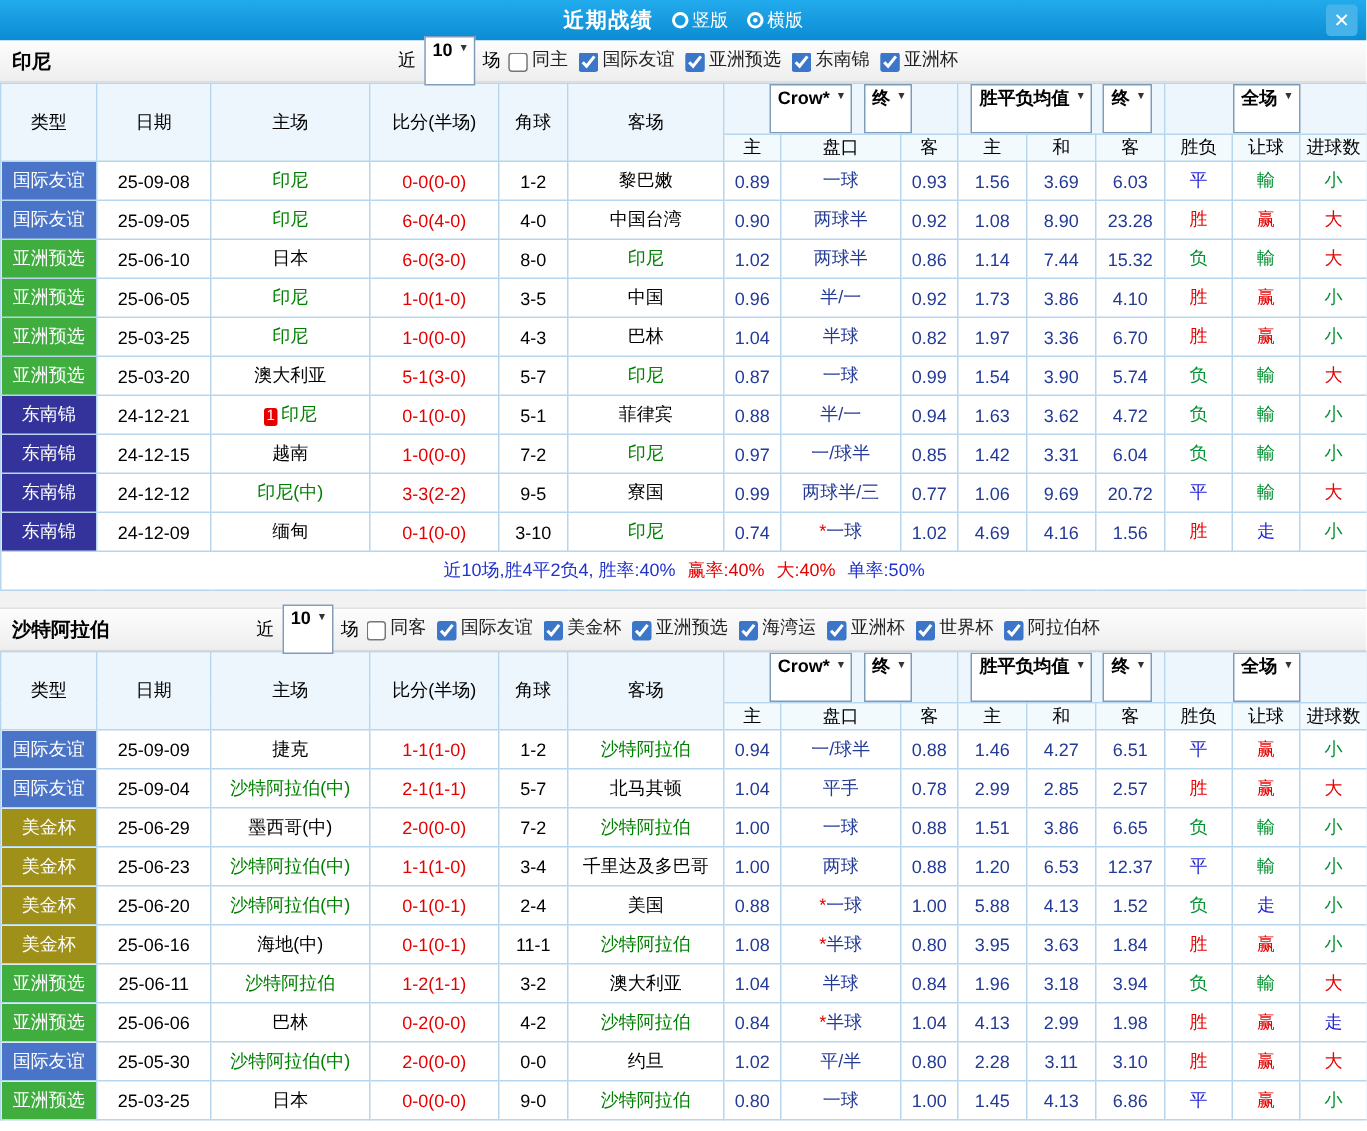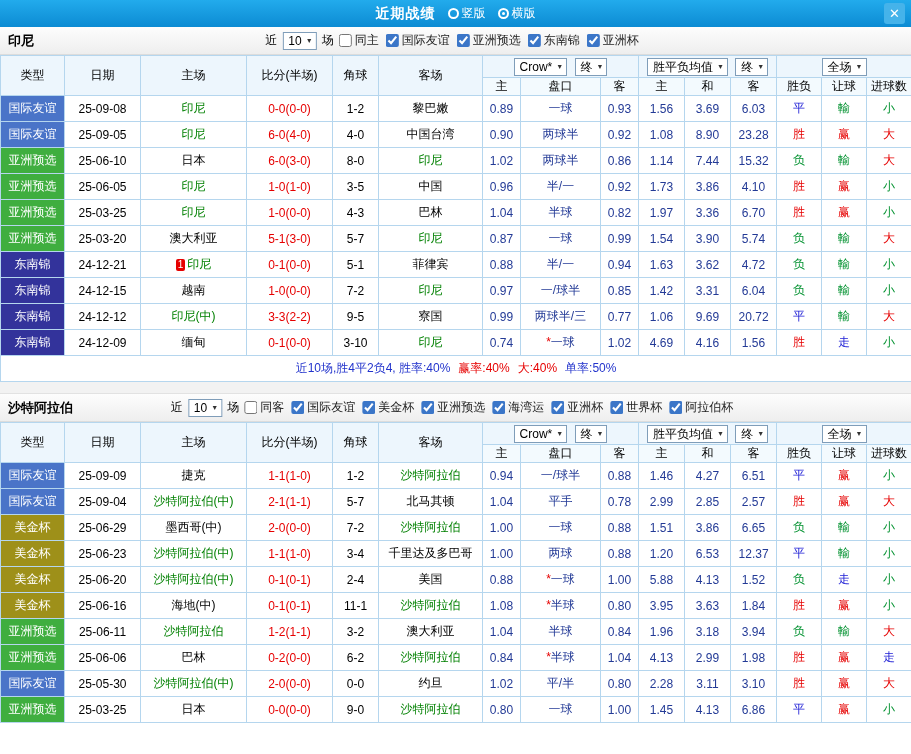--- a/index.html
+++ b/index.html
@@ -25,26 +25,26 @@
     text-align:center; line-height:21px; cursor:pointer;
   }
   
   .section-filter {
     height:28px; background:linear-gradient(#FDFDFD,#EEEEEE);
     border-bottom:1px solid #DCDCDC; display:flex; align-items:center;
     padding:0 8px; position:relative;
   }
   .team-name { font-weight:bold; font-size:13px; }
   .filter-controls { position:absolute; left:50%; transform:translateX(-50%); display:flex; align-items:center; gap:5px; white-space:nowrap; }
-  .filter-items label { display:inline-flex; align-items:center; margin-right:7px; color:#222; }
+  .filter-items label { display:inline-flex; align-items:flex-end; margin-right:7px; color:#222; }
   .filter-items input { width:13px; height:13px; margin:0 3px 0 0; accent-color:#3B76C8; }
   .dd {
     display:inline-flex; gap:4px;
-    border:1px solid #7F9DB9; background:#fff; padding:1px 3px 1px 5px;
-    font-size:12px; color:#000; line-height:14px; cursor:pointer;
+    border:1px solid #7F9DB9; background:#fff; padding:1px 3px 16px 5px;
+    font-size:12px; color:#000; line-height:14px; cursor:pointer;font-weight:bold;
   }
   .dd .arr { font-size:7px; color:#333; }
   
   table.grid { width:911px; border-collapse:collapse; table-layout:fixed; background:#fff; }
   .grid th, .grid td {
     border:1px solid #B5D6EE; text-align:center; padding:0;
     overflow:hidden; white-space:nowrap; font-weight:normal;
   }
   .grid thead th { background:#EDF6FD; height:22px; font-size:12px; }
   .grid thead tr.subhead th { height:18px; background:#F3FAFE; }
@@ -572,21 +572,21 @@
           <td class="od">3.94</td>
           <td class="rg">负</td>
           <td class="rg">輸</td>
           <td class="rr">大</td>
         </tr>
         <tr>
           <td class="typecell" style="background: rgb(63, 174, 63);">亚洲预选</td>
           <td>25-06-06</td>
           <td><span>巴林</span></td>
           <td class="score">0-2(0-0)</td>
-          <td>6-2</td>
+          <td>4-2</td>
           <td><span class="tg">沙特阿拉伯</span></td>
           <td class="od">0.84</td>
           <td class="od"><span class="star">*</span>半球</td>
           <td class="od">1.04</td>
           <td class="od">4.13</td>
           <td class="od">2.99</td>
           <td class="od">1.98</td>
           <td class="rr">胜</td>
           <td class="rr">赢</td>
           <td class="rb">走</td>

